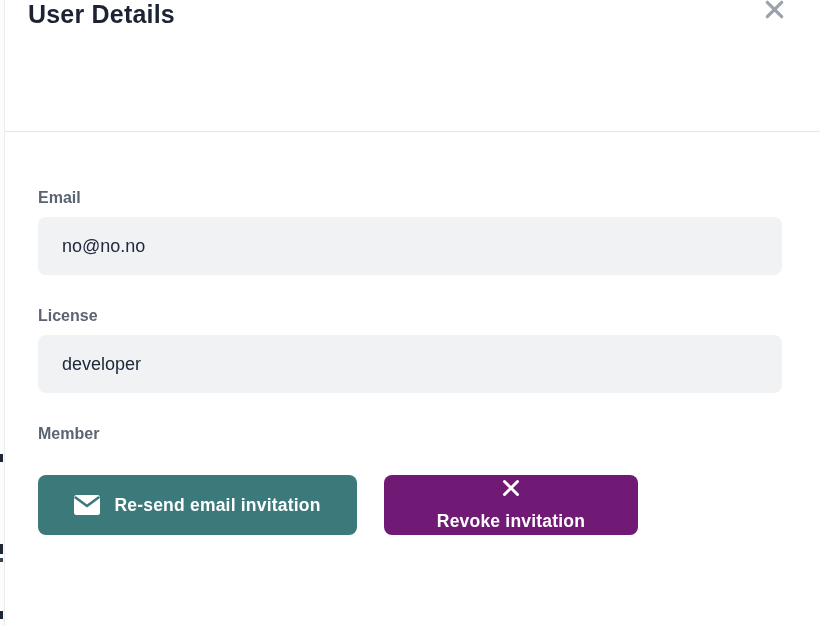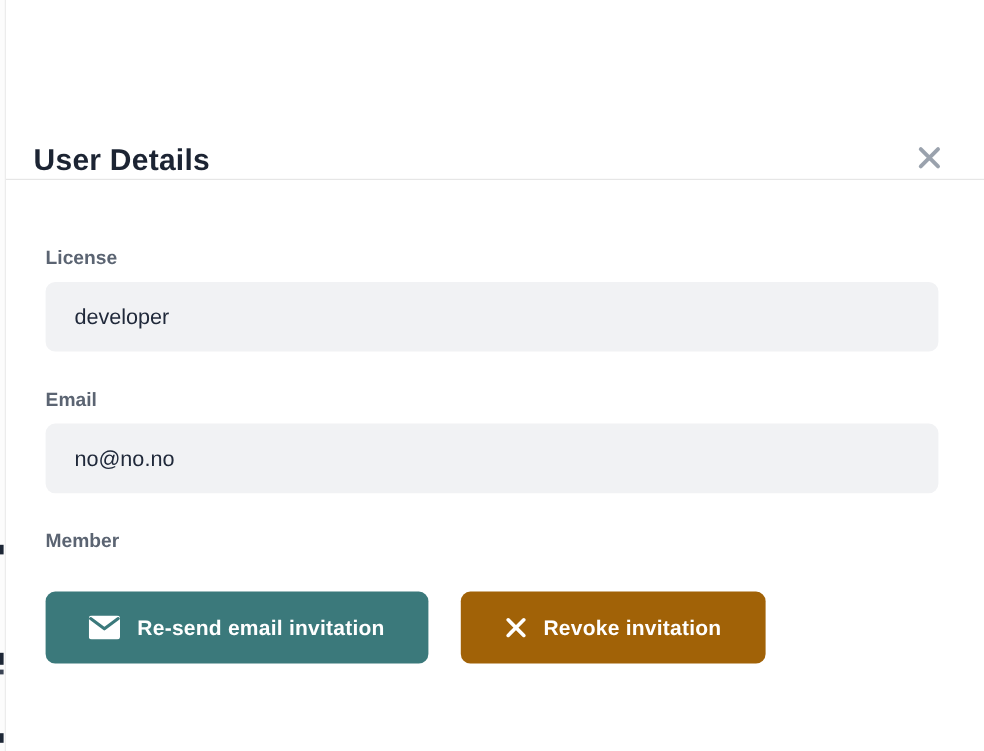--- a/index.html
+++ b/index.html
@@ -31,23 +31,23 @@
   .bg-mark.m4 { top: 611px; height: 8px; }
 
   .modal {
     position: absolute;
     left: 5px; top: 0; right: 0; bottom: 0;
     background: #ffffff;
     z-index: 1;
   }
 
   .modal-header {
-    height: 150px;
+    height: 132px;
     display: flex;
-    align-items: flex-end;
+    align-items: flex-start;
     justify-content: space-between;
     padding: 0 28px 0 23px;
     border-bottom: 1px solid #e6e6e6;
   }
   .modal-title {
     font-size: 25px;
     font-weight: 700;
     color: #1c2433;
     letter-spacing: 0.2px;
   }
@@ -99,21 +99,21 @@
     font-family: "Liberation Sans", sans-serif;
     display: inline-flex;
     align-items: center;
     justify-content: center;
     gap: 14px;
     cursor: pointer;
     letter-spacing: 0.2px;
   }
   .btn .btn-icon { display: inline-flex; line-height: 0; }
   .btn-teal { background: #3b797b; min-width: 319px; }
-  .btn-red  { background: #a16207; min-width: 254px; }
+  .btn-red  { background: #701a75; min-width: 254px; flex-direction: column; }
 </style>
 </head>
 <body>
 
 <div class="bg-edge">
   <div class="bg-mark m1"></div>
   <div class="bg-mark m2"></div>
   <div class="bg-mark m3"></div>
   <div class="bg-mark m4"></div>
 </div>
@@ -127,27 +127,27 @@
         <svg width="23" height="23" viewBox="0 0 24 24">
           <path d="M4.5 4.5 L19.5 19.5 M19.5 4.5 L4.5 19.5" stroke="#9aa2ad" stroke-width="3.4" stroke-linecap="round" fill="none"></path>
         </svg>
       </span>
     </button>
   </div>
 
   <div class="modal-body">
 
     <div class="field-group">
-      <label class="field-label">License</label>
-      <input class="field-input" type="text" readonly="" value="developer" style="">
+      <label class="field-label">Email</label>
+      <input class="field-input" type="text" readonly="" value="no@no.no" style="">
     </div>
 
     <div class="field-group">
-      <label class="field-label">Email</label>
-      <input class="field-input" type="text" readonly="" value="no@no.no" style="">
+      <label class="field-label">License</label>
+      <input class="field-input" type="text" readonly="" value="developer" style="">
     </div>
 
     <div class="field-group">
       <label class="field-label">Member</label>
     </div>
 
     <div class="buttons-row">
       <button class="btn btn-teal">
         <span class="btn-icon">
           <svg width="26" height="20" viewBox="0 0 26 20">

